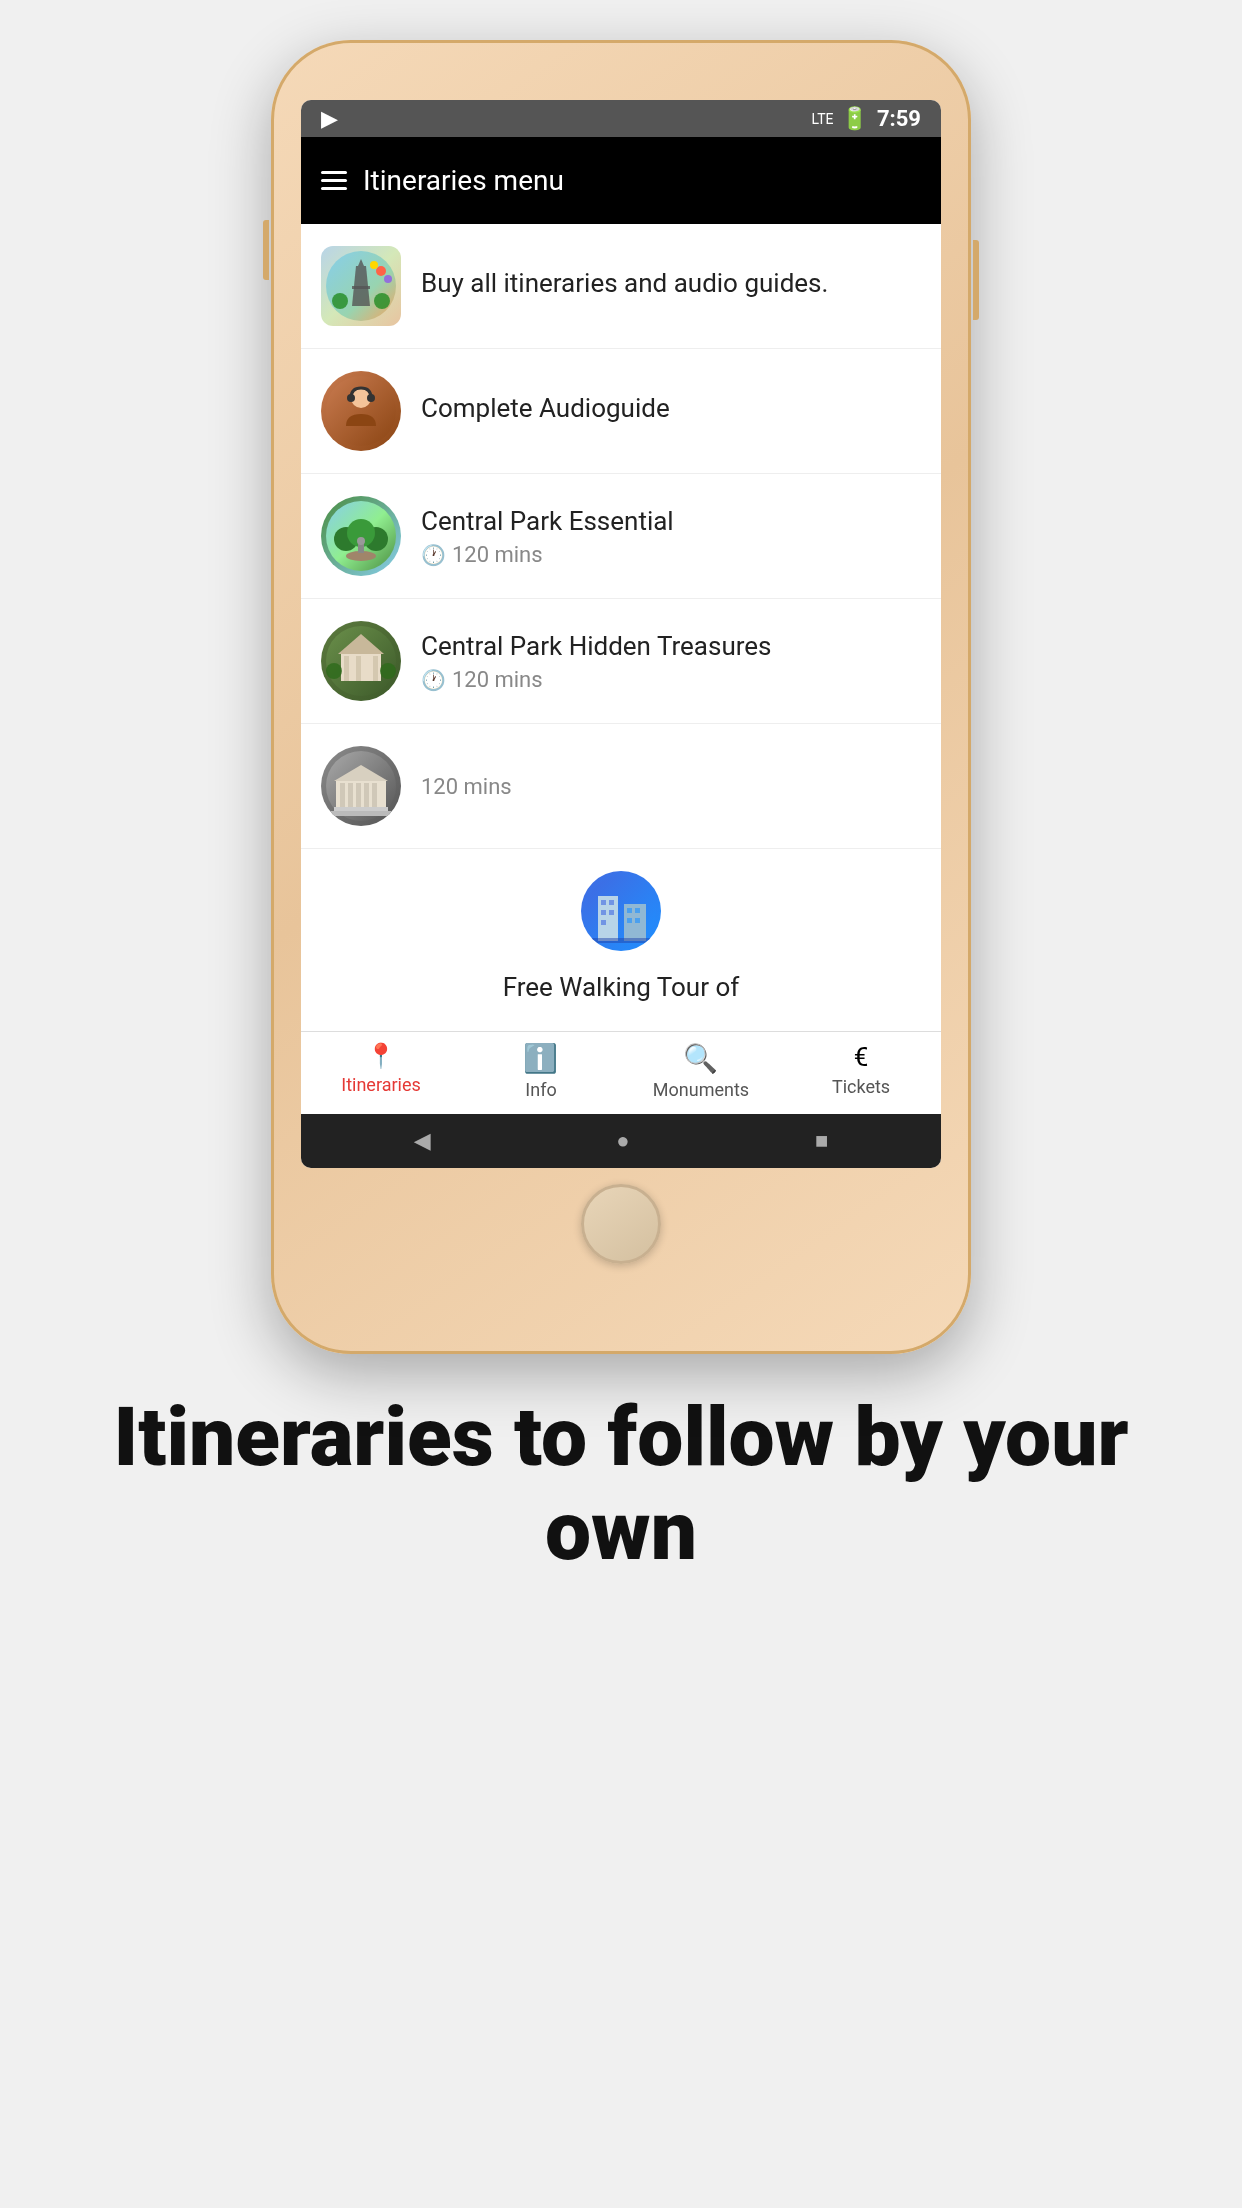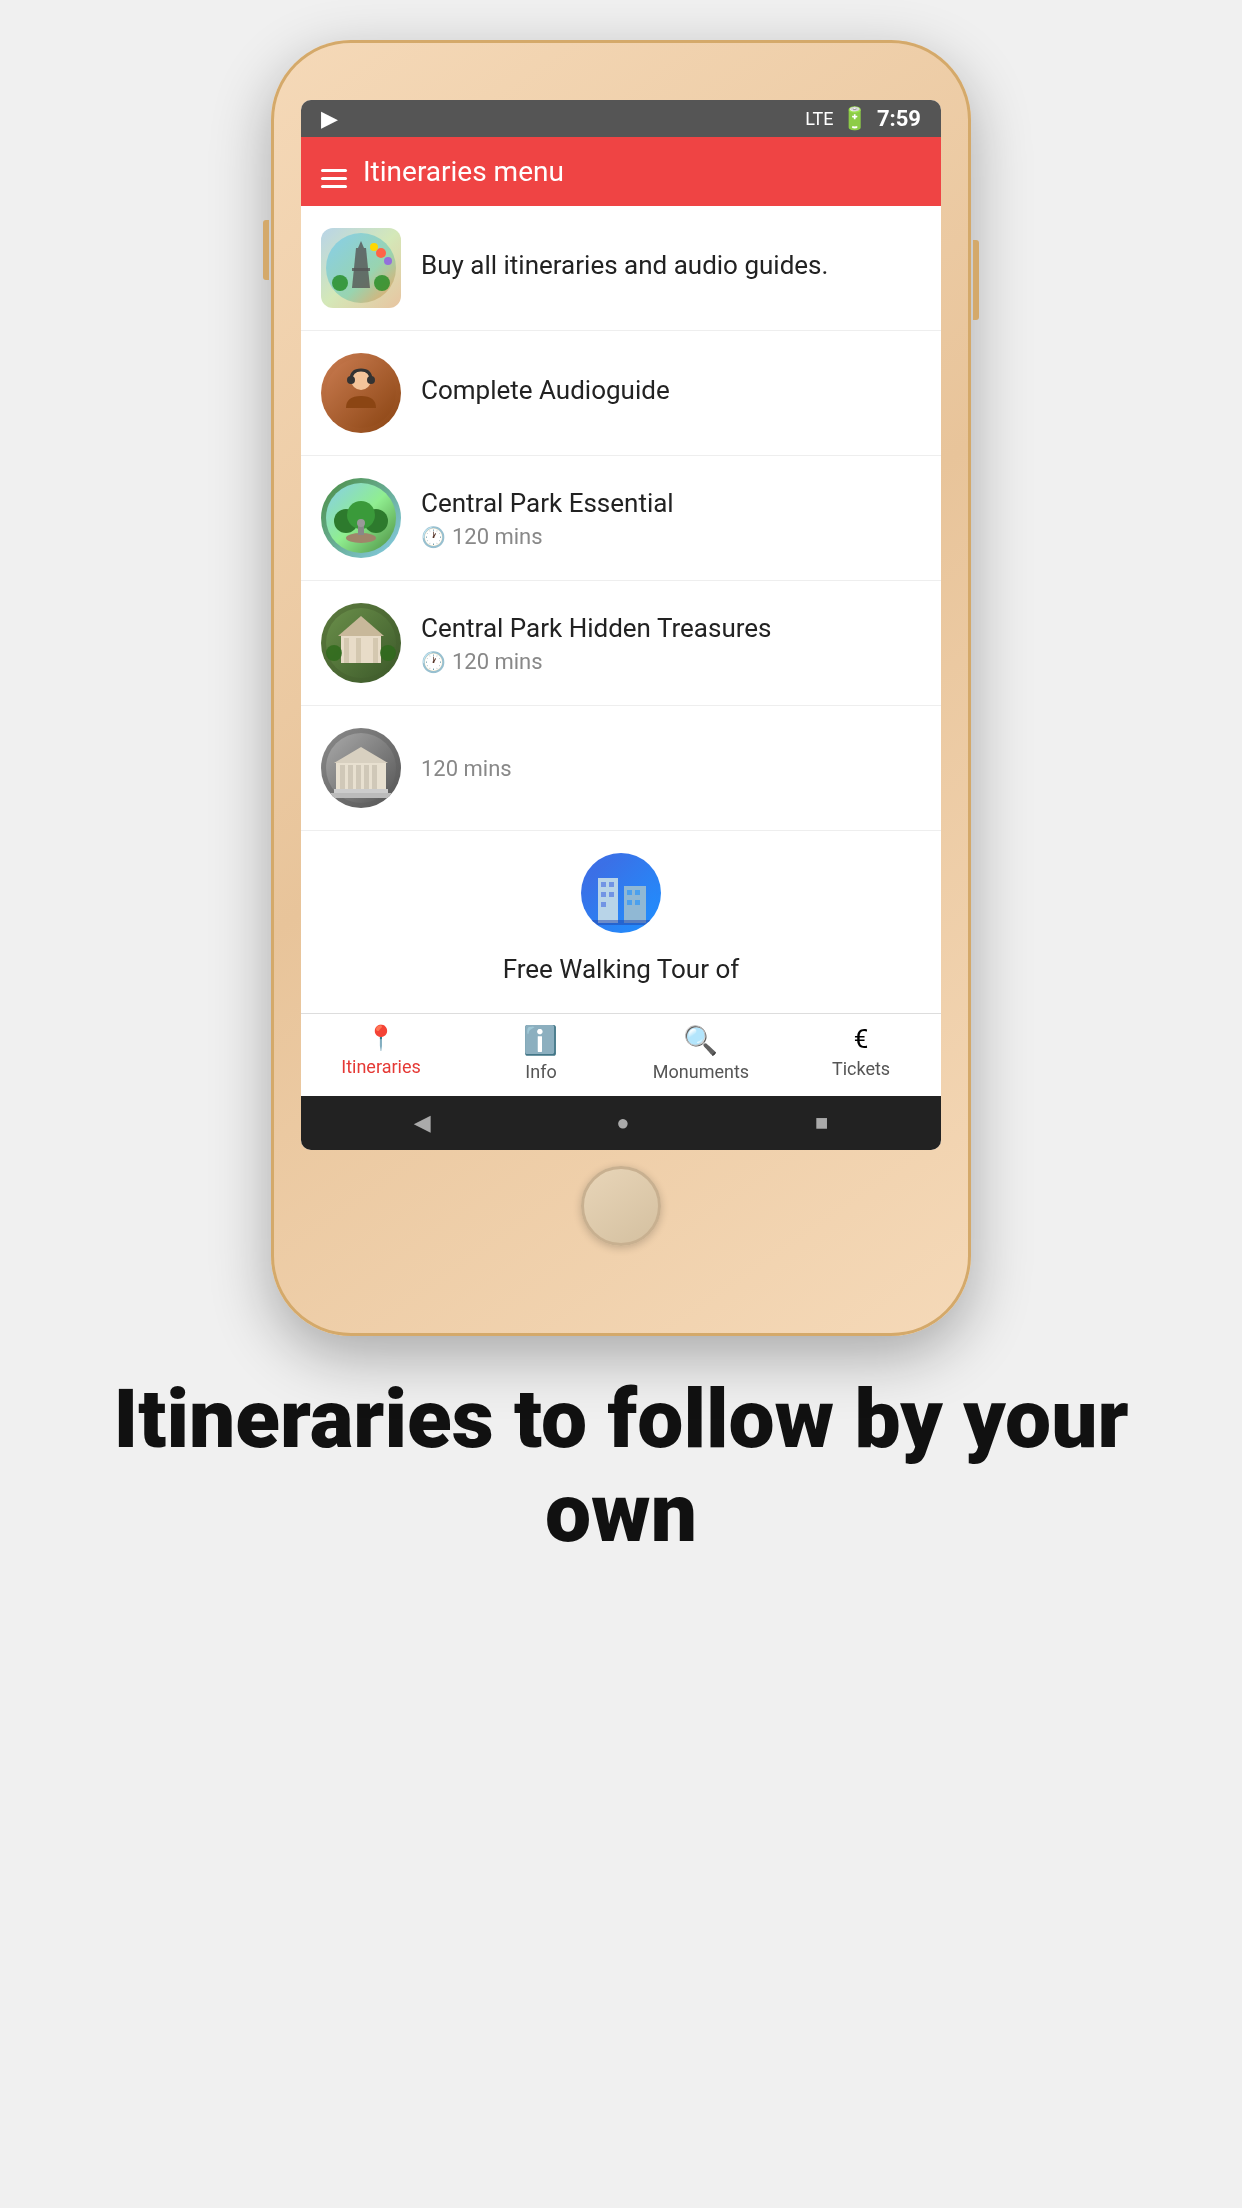--- a/index.html
+++ b/index.html
@@ -74,24 +74,24 @@
       gap: 4px;
     }
     .status-bar-right {
       display: flex;
       align-items: center;
       gap: 8px;
     }
 
     
     .app-header {
-      background: #ef4444;
-      display: flex;
-      align-items: flex-end;
-      padding: 18px 20px;
+      background: #000000;
+      display: flex;
+      align-items: center;
+      padding: 27px 20px;
       gap: 16px;
     }
     .hamburger-icon {
       color: white;
       font-size: 30px;
       display: flex;
       flex-direction: column;
       gap: 5px;
     }
     .hamburger-icon span {
@@ -261,21 +261,21 @@
 
 <div class="phone-shell">
 
   <div class="phone-screen">
 
     <div class="status-bar">
       <div class="status-bar-left">
         <span>▶</span>
       </div>
       <div class="status-bar-right">
-        <span style="font-size:18px;">LTE</span>
+        <span style="font-size:14px;">LTE</span>
         <span>🔋</span>
         <span style="font-weight:bold;">7:59</span>
       </div>
     </div>
 
     <div class="app-header">
       <div class="hamburger-icon">
         <span></span>
         <span></span>
         <span></span>

